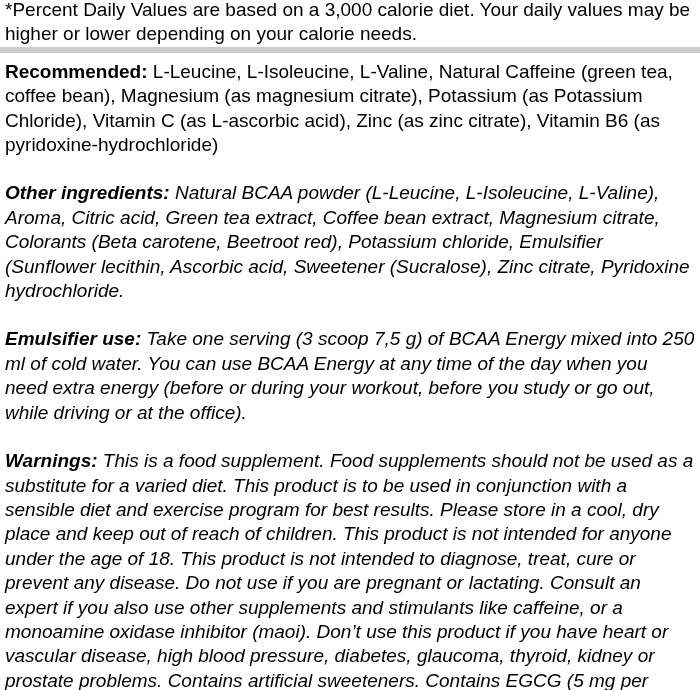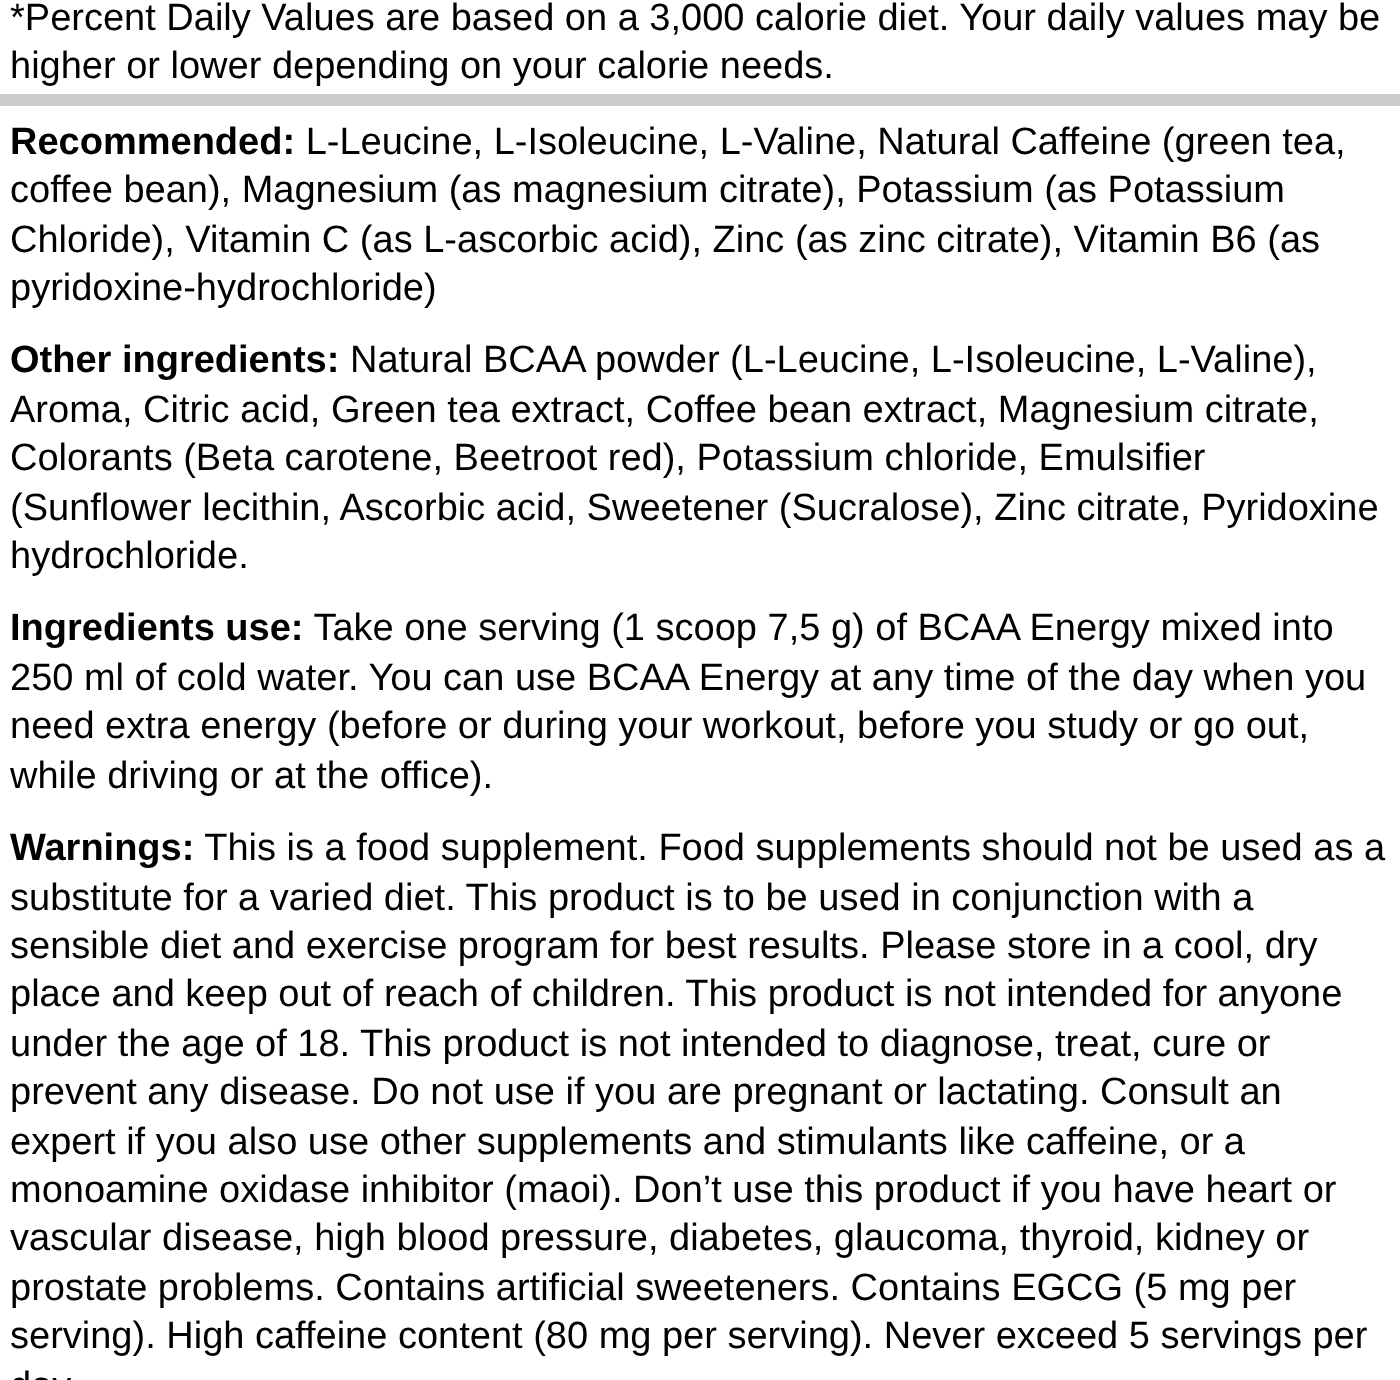--- a/index.html
+++ b/index.html
@@ -33,33 +33,34 @@
   .divider {
     height: 6px;
     width: 700px;
     background: #cdcdcd;
     margin: 0;
   }
   .first-after-divider {
     margin-top: 7px;
   }
   .section {
-    margin-top: 12px;
+    margin-top: 24px;
+    font-style: italic;
   }
 </style>
 </head>
 <body style="background: rgb(255, 255, 255); color: rgb(0, 0, 0);">
 
 <div class="page">
 
   <p class="para footnote"><span>*Percent Daily Values are based on a 3,000 calorie diet. Your daily values may be higher or lower depending on your calorie needs.</span></p>
 
   <div class="divider" style="background: rgb(205, 205, 205);"></div>
 
   <p class="para first-after-divider"><strong>Recommended:</strong> <span>L-Leucine, L-Isoleucine, L-Valine, Natural Caffeine (green tea, coffee bean), Magnesium (as magnesium citrate), Potassium (as Potassium Chloride), Vitamin C (as L-ascorbic acid), Zinc (as zinc citrate), Vitamin B6 (as pyridoxine-hydrochloride)</span></p>
 
   <p class="para section"><strong>Other ingredients:</strong> <span>Natural BCAA powder (L-Leucine, L-Isoleucine, L-Valine), Aroma, Citric acid, Green tea extract, Coffee bean extract, Magnesium citrate, Colorants (Beta carotene, Beetroot red), Potassium chloride, Emulsifier (Sunflower lecithin, Ascorbic acid, Sweetener (Sucralose), Zinc citrate, Pyridoxine hydrochloride.</span></p>
 
-  <p class="para section"><strong>Ingredients use:</strong> <span>Take one serving (1 scoop 7,5 g) of BCAA Energy mixed into 250 ml of cold water. You can use BCAA Energy at any time of the day when you need extra energy (before or during your workout, before you study or go out, while driving or at the office).</span></p>
+  <p class="para section"><strong>Emulsifier use:</strong> <span>Take one serving (3 scoop 7,5 g) of BCAA Energy mixed into 250 ml of cold water. You can use BCAA Energy at any time of the day when you need extra energy (before or during your workout, before you study or go out, while driving or at the office).</span></p>
 
   <p class="para section"><strong>Warnings:</strong> <span>This is a food supplement. Food supplements should not be used as a substitute for a varied diet. This product is to be used in conjunction with a sensible diet and exercise program for best results. Please store in a cool, dry place and keep out of reach of children. This product is not intended for anyone under the age of 18. This product is not intended to diagnose, treat, cure or prevent any disease. Do not use if you are pregnant or lactating. Consult an expert if you also use other supplements and stimulants like caffeine, or a monoamine oxidase inhibitor (maoi). Don’t use this product if you have heart or vascular disease, high blood pressure, diabetes, glaucoma, thyroid, kidney or prostate problems. Contains artificial sweeteners. Contains EGCG (5 mg per serving). High caffeine content (80 mg per serving). Never exceed 5 servings per day.</span></p>
 
 </div>
 
 </body></html>

